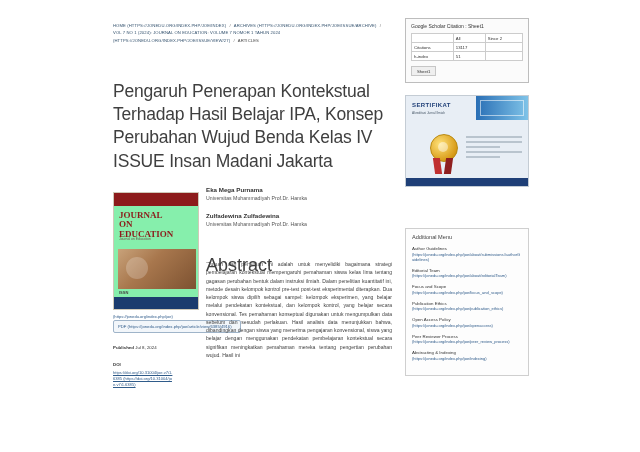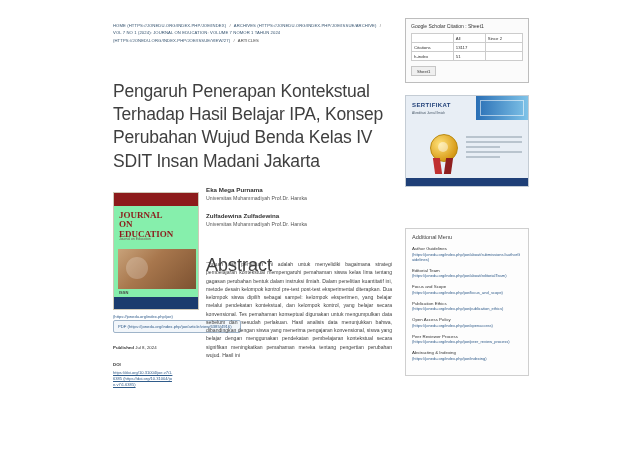--- a/index.html
+++ b/index.html
@@ -384,21 +384,21 @@
   <div class="breadcrumb">
     <span class="crumb">HOME (HTTPS://JONEDU.ORG/INDEX.PHP/JOE/INDEX)</span>
     <span class="sep">/</span>
     <span class="crumb">ARCHIVES (HTTPS://JONEDU.ORG/INDEX.PHP/JOE/ISSUE/ARCHIVE)</span>
     <span class="sep">/</span>
     <span class="crumb">VOL 7 NO 1 (2024): JOURNAL ON EDUCATION: VOLUME 7 NOMOR 1 TAHUN 2024 (HTTPS://JONEDU.ORG/INDEX.PHP/JOE/ISSUE/VIEW/27)</span>
     <span class="sep">/</span>
     <span class="crumb last">ARTICLES</span>
   </div>
 
-  <h1 class="article-title">Pengaruh Penerapan Kontekstual Terhadap Hasil Belajar IPA, Konsep Perubahan Wujud Benda Kelas IV SDIT Insan Madani Jakarta</h1>
+  <h1 class="article-title">Pengaruh Penerapan Kontekstual Terhadap Hasil Belajar IPA, Konsep Perubahan Wujud Benda Kelas IV ISSUE Insan Madani Jakarta</h1>
 
   <div class="cover-wrap">
     <div class="cover">
       <div class="band-top"></div>
       <div class="jtitle">JOURNAL ON EDUCATION</div>
       <div class="jsub">Journal on Education</div>
       <div class="photo"></div>
       <div class="issn">ISSN</div>
       <div class="band-bottom"></div>
     </div>

